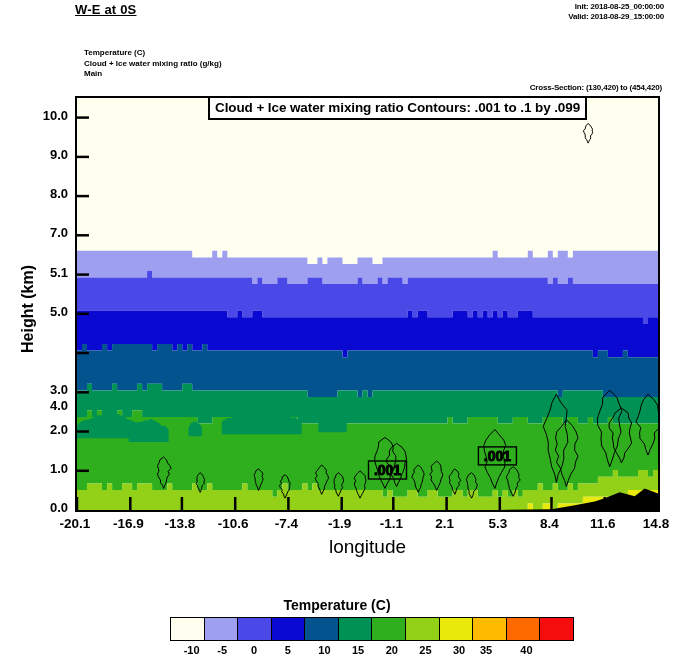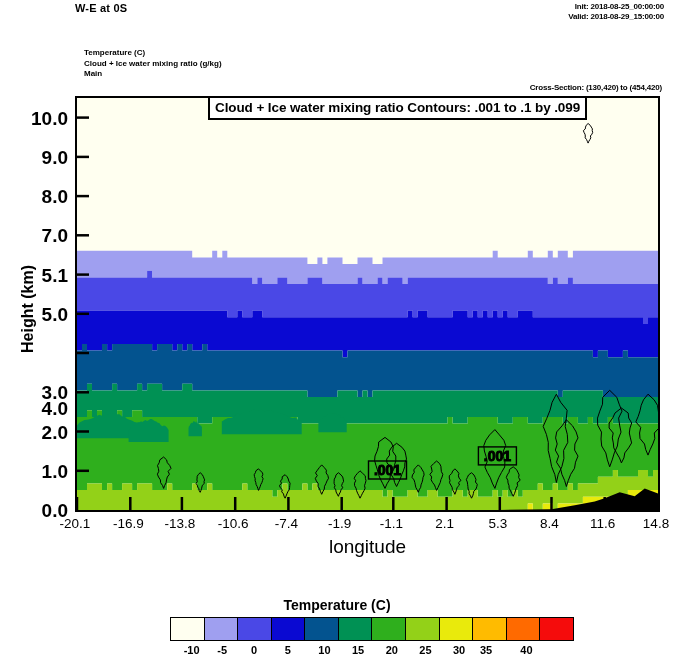--- a/index.html
+++ b/index.html
@@ -9,21 +9,21 @@
     font-family:"Liberation Sans", sans-serif;
     color:#000000;
     overflow:hidden;
     position:relative;
   }
   .abs{position:absolute;}
 
   
   #header-title{
     left:75px;top:2px;
-    font-size:11px;font-weight:bold;letter-spacing:.2px;
+    font-size:13px;font-weight:bold;letter-spacing:.2px;text-decoration:underline;
   }
   #init-line{
     right:10px;top:2px;text-align:right;
     font-size:8px;font-weight:bold;letter-spacing:-.2px;
     white-space:nowrap;
   }
   #valid-line{
     right:10px;top:12px;text-align:left;
     font-size:8px;font-weight:bold;letter-spacing:-.2px;
     white-space:nowrap;
@@ -66,27 +66,27 @@
     transform:rotate(-90deg);
     transform-origin:center center;
     font-size:16px;font-weight:bold;
   }
   #x-axis-title{
     left:75px;top:536px;width:585px;text-align:center;
     font-size:19px;
   }
   .ytick-label{
     right:0;width:66px;text-align:right;
-    font-size:19px;font-weight:bold;
+    font-size:13px;font-weight:bold;
     transform:translateY(-8px);
   }
   #y-tick-labels{left:0;top:96px;width:68px;height:416px;}
   .xtick-label{
     top:0;width:60px;text-align:center;
-    font-size:13.5px;font-weight:normal;
+    font-size:13.5px;font-weight:bold;
     transform:translateX(-30px);
   }
   #x-tick-labels{left:75px;top:516px;width:585px;height:20px;}
 
   
   #colorbar-title{
     left:0;top:597px;width:674px;text-align:center;
     font-size:14px;font-weight:bold;
   }
   #colorbar-swatches{

